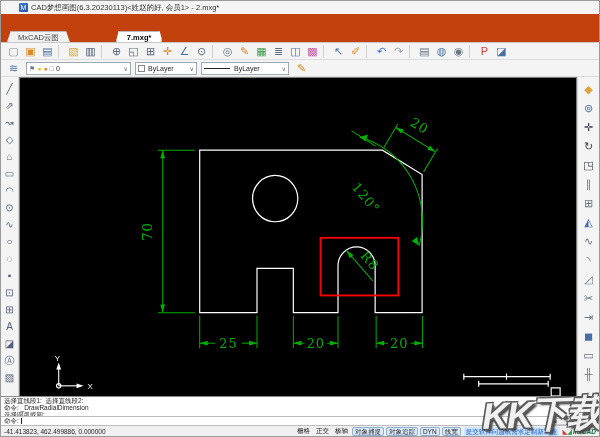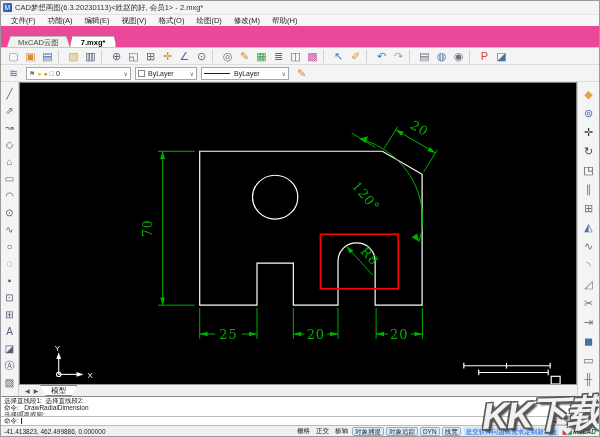--- a/index.html
+++ b/index.html
@@ -6,28 +6,28 @@
   *{box-sizing:border-box;}
   .window{
     width:600px;height:437px;
     font-family:"Liberation Sans", sans-serif;
     background:#f0f0f0;
     border:1px solid #9a9a9a;
     display:flex;flex-direction:column;
     position:relative;overflow:hidden;
   }
   
-  .titlebar{height:13px;display:flex;align-items:center;padding:0 2px;background:#f4f4f4;flex:0 0 auto;}
+  .titlebar{height:13px;display:flex;align-items:center;padding:0 18px;background:#f4f4f4;flex:0 0 auto;}
   .app-icon{width:9px;height:9px;background:linear-gradient(135deg,#3a7bd5,#2a4f9e);color:#fff;font-size:7px;line-height:9px;text-align:center;margin-right:3px;border-radius:1px;flex:0 0 auto;}
   .title-text{font-size:7.5px;color:#333;white-space:nowrap;overflow:hidden;}
   
   .menubar{height:12px;display:flex;align-items:center;background:#f7f7f7;border-top:1px solid #e2e2e2;padding-left:4px;flex:0 0 auto;}
   .menu-item{font-size:7.5px;color:#222;padding:0 6px;white-space:nowrap;cursor:default;}
   
-  .tabbar{height:22px;display:flex;align-items:flex-end;background:#ec4899;border-bottom:1px solid #c8c8c8;padding-left:6px;flex:0 0 auto;}
+  .tabbar{height:29px;display:flex;align-items:flex-end;background:#c2410c;border-bottom:1px solid #c8c8c8;padding-left:6px;flex:0 0 auto;gap:46px;}
   .tab{font-size:7.5px;color:#444;background:#f0f0f0;border:1px solid #bbb;border-bottom:none;padding:0 10px;height:11px;line-height:11px;clip-path:polygon(6% 0,94% 0,100% 100%,0 100%);white-space:nowrap;}
   .tab.active{background:#fff;color:#000;font-weight:bold;}
   
   .toolbar{height:17px;display:flex;align-items:center;background:#f4f4f4;border-bottom:1px solid #dcdcdc;padding-left:4px;flex:0 0 auto;}
   .ticon{width:17px;height:15px;font-size:11px;line-height:15px;text-align:center;color:#5a6b7a;cursor:default;flex:0 0 auto;}
   .ticon.divider{width:5px;color:transparent;border-left:1px solid #d0d0d0;height:13px;margin:0 2px;}
   .props-toolbar{gap:4px;}
   .dropdown{height:13px;background:#fff;border:1px solid #a0a8b0;display:flex;align-items:center;font-size:7px;color:#222;padding:0 2px;position:relative;}
   .dropdown .dd-arrow{margin-left:auto;font-size:6px;color:#667;padding-left:3px;}
   .mini-glyph{font-size:7px;margin-right:2px;line-height:11px;}
@@ -85,30 +85,20 @@
 </head>
 <body>
 
 <div class="window">
 
   <div class="titlebar">
     <div class="app-icon">M</div>
     <div class="title-text">CAD梦想画图(6.3.20230113)&lt;姓赵的好, 会员1&gt; - 2.mxg*</div>
   </div>
 
-  <div class="menubar">
-    <span class="menu-item">文件(F)</span>
-      <span class="menu-item">功能(A)</span>
-      <span class="menu-item">编辑(E)</span>
-      <span class="menu-item">视图(V)</span>
-      <span class="menu-item">格式(O)</span>
-      <span class="menu-item">绘图(D)</span>
-      <span class="menu-item">修改(M)</span>
-      <span class="menu-item">帮助(H)</span>
-  </div>
 
   <div class="tabbar">
     <span class="tab">MxCAD云图</span>
       <span class="tab active">7.mxg*</span>
   </div>
 
   <div class="toolbar">
     <span class="ticon" style="color: rgb(125, 140, 163);">▢</span>
       <span class="ticon" style="color: rgb(217, 138, 43);">▣</span>
       <span class="ticon" style="color: rgb(74, 111, 165);">▤</span>
@@ -263,25 +253,20 @@
             <polygon fill="#fff" points="64,303 57,300.6 57,305.4"></polygon>
             <line class="ucs" x1="39" y1="303" x2="39" y2="286"></line>
             <polygon fill="#fff" points="39,280 36.6,287 41.4,287"></polygon>
             <circle class="ucs" cx="39" cy="303" r="2.2"></circle>
             <text class="ucstext" x="35" y="279">Y</text>
             <text class="ucstext" x="68" y="306.5">X</text>
           </g>
         </svg>
       </div>
 
-      <div class="modelbar">
-        <span class="model-arrow">◀</span>
-        <span class="model-arrow">▶</span>
-        <span class="model-tab">模型</span>
-      </div>
     </div>
 
     <div class="side-toolbar right">
       <span class="vicon" style="color: rgb(227, 162, 60);">◆</span>
         <span class="vicon" style="color: rgb(74, 111, 165);">⊚</span>
         <span class="vicon" style="color: rgb(58, 63, 74);">✛</span>
         <span class="vicon" style="color: rgb(58, 63, 74);">↻</span>
         <span class="vicon" style="color: rgb(58, 63, 74);">◳</span>
         <span class="vicon" style="color: rgb(107, 118, 132);">∥</span>
         <span class="vicon" style="color: rgb(107, 118, 132);">⊞</span>

